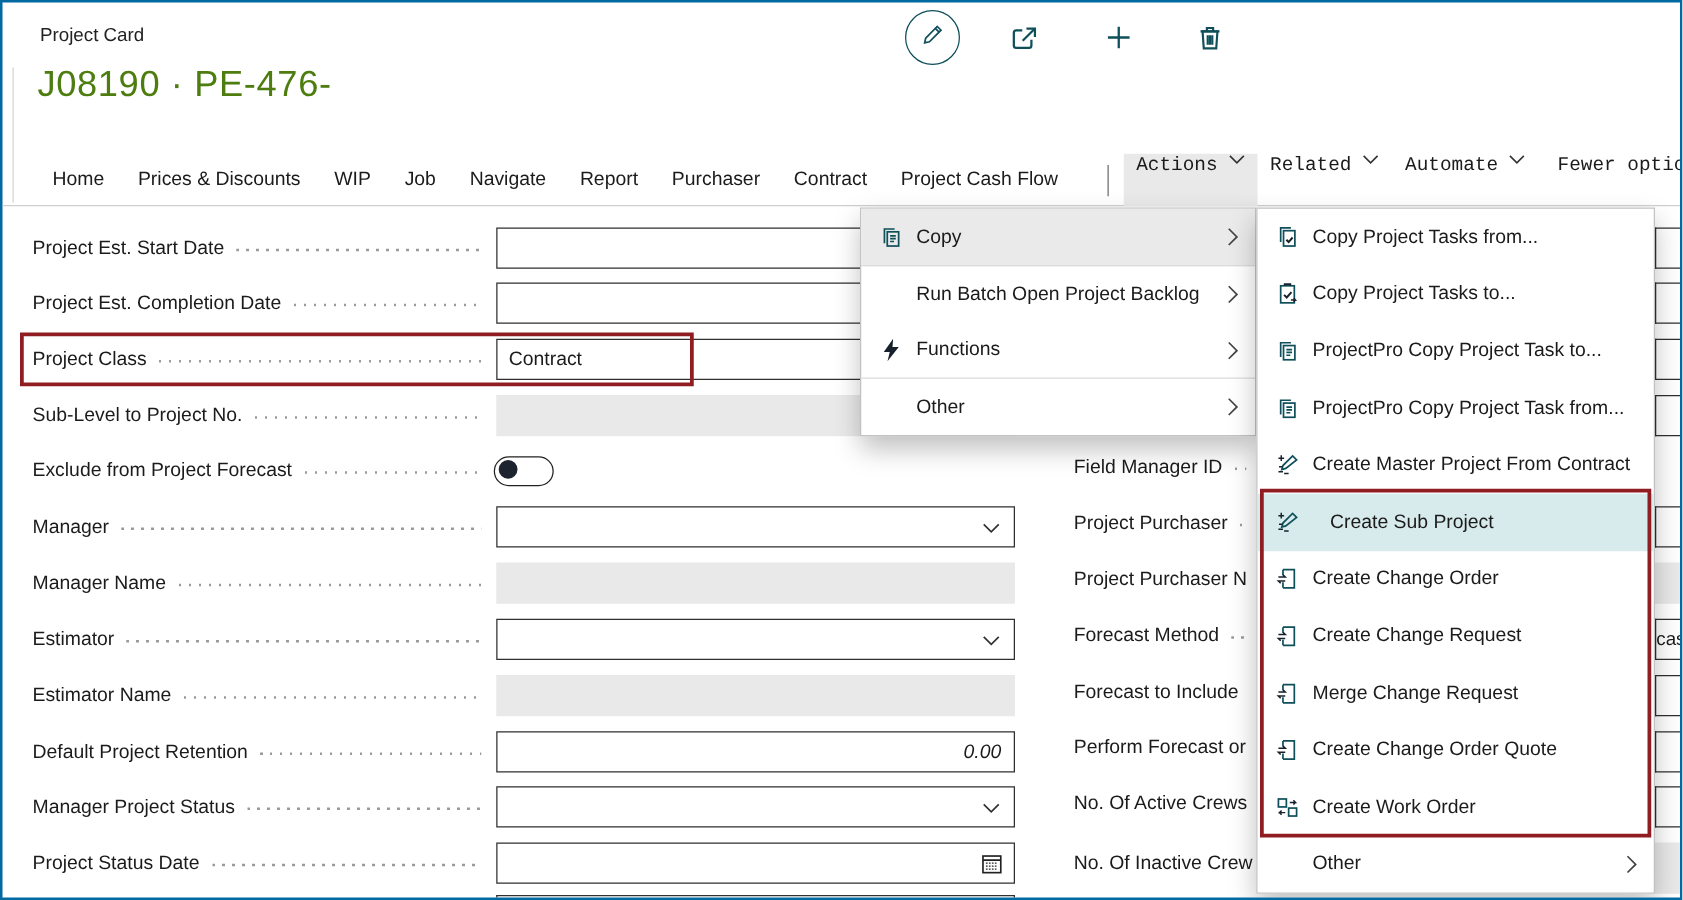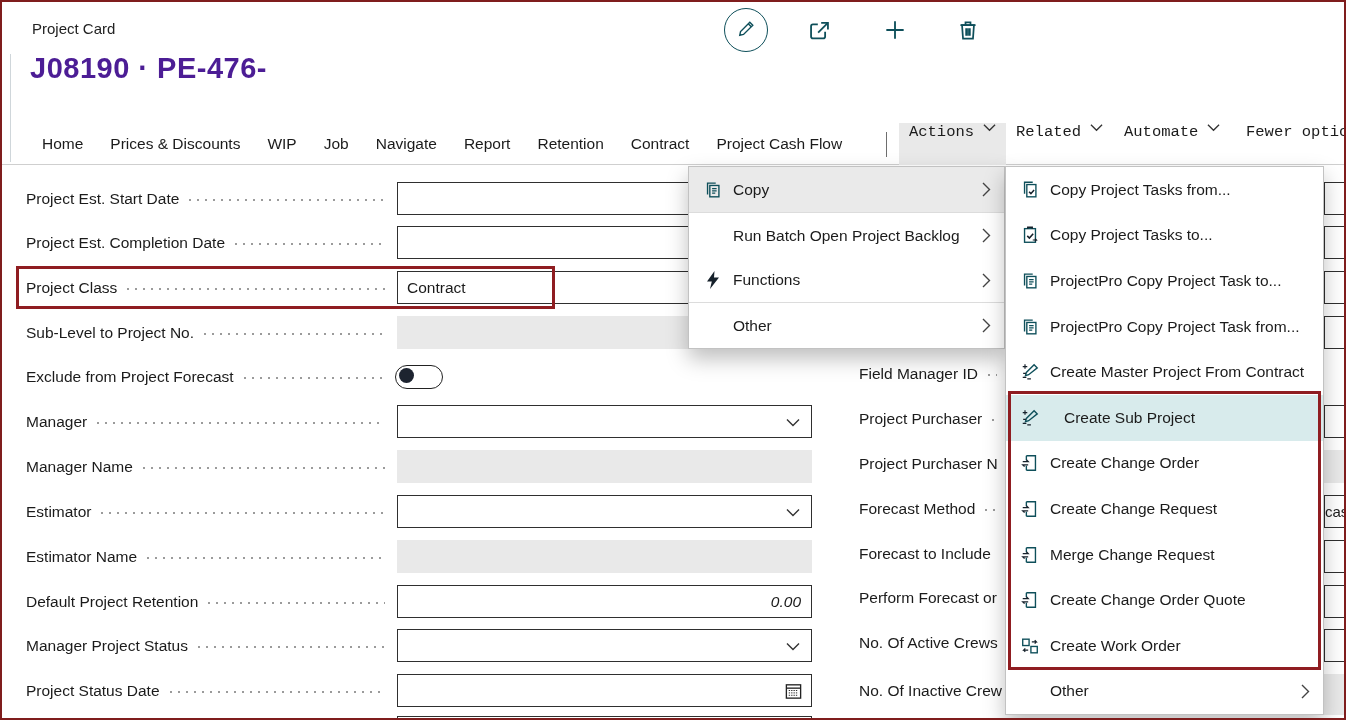--- a/index.html
+++ b/index.html
@@ -1,21 +1,21 @@
 <!DOCTYPE html>
 <html><head>
 <meta charset="utf-8">
 <style>
   html,body{margin:0;padding:0;background:#f3f3f3;}
-  .screen{position:relative;width:1346px;height:720px;background:#fff;border:2px solid #7f1d1d;
+  .screen{position:relative;width:1346px;height:720px;background:#fff;border:2px solid #0369a1;
     box-sizing:border-box;overflow:hidden;font-family:"Liberation Sans",sans-serif;color:#1b1b1b;}
   .abs{position:absolute;}
   
   .page-type{left:30px;top:18px;font-size:15px;color:#222;}
-  .record-title{left:28px;top:50px;font-size:29px;font-weight:700;letter-spacing:.5px;color:#4c1d95;}
+  .record-title{left:28px;top:50px;font-size:29px;font-weight:400;letter-spacing:.5px;color:#4d7c0f;}
   .tbtn{display:flex;align-items:center;justify-content:center;color:#0e4f5a;cursor:pointer;}
   .edit-circle{width:44px;height:44px;border:1.6px solid #0e4f5a;border-radius:50%;box-sizing:border-box;}
   
   .menubar{left:0;top:121px;width:1346px;height:42px;border-bottom:1px solid #cfcfcf;box-sizing:border-box;}
   .tabs{position:absolute;left:40px;top:0;height:42px;display:flex;align-items:center;gap:27px;font-size:15.5px;white-space:nowrap;}
   .tab{cursor:pointer;}
   .mb-divider{position:absolute;left:884px;top:9px;width:1px;height:25px;background:#6e6e6e;}
   .mb-right{position:absolute;top:0;height:42px;display:flex;align-items:flex-start;gap:9px;font-size:15.5px;white-space:nowrap;cursor:pointer;font-family:Liberation Mono, monospace;}
   .mb-actions{left:897px;width:107px;background:#e9e9e9;justify-content:center;}
   .chev-d{width:13px;height:9px;}
@@ -98,21 +98,21 @@
   <div class="abs record-title">J08190 · PE-476-</div>
 
   <div class="abs menubar">
     <div class="tabs">
       <span class="tab">Home</span>
       <span class="tab">Prices &amp; Discounts</span>
       <span class="tab">WIP</span>
       <span class="tab">Job</span>
       <span class="tab">Navigate</span>
       <span class="tab">Report</span>
-      <span class="tab">Retention</span>
+      <span class="tab">Purchaser</span>
       <span class="tab">Contract</span>
       <span class="tab">Project Cash Flow</span>
     </div>
     <div class="mb-divider"></div>
     <div class="mb-right mb-actions">
       <span>Actions</span>
       <svg class="chev-d" viewBox="0 0 14 9" fill="none" stroke="#333" stroke-width="1.4">
           <path d="M1 1.5l6 6 6-6"></path>
         </svg>
     </div>

